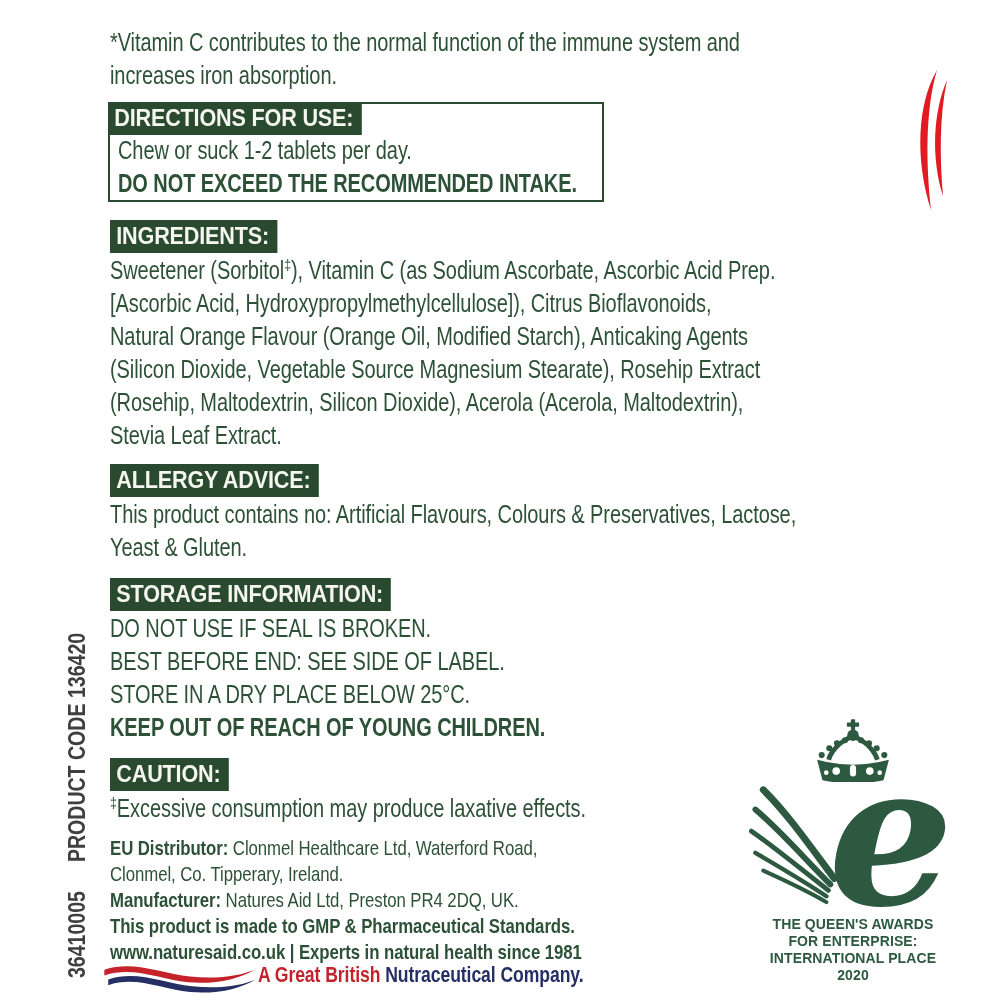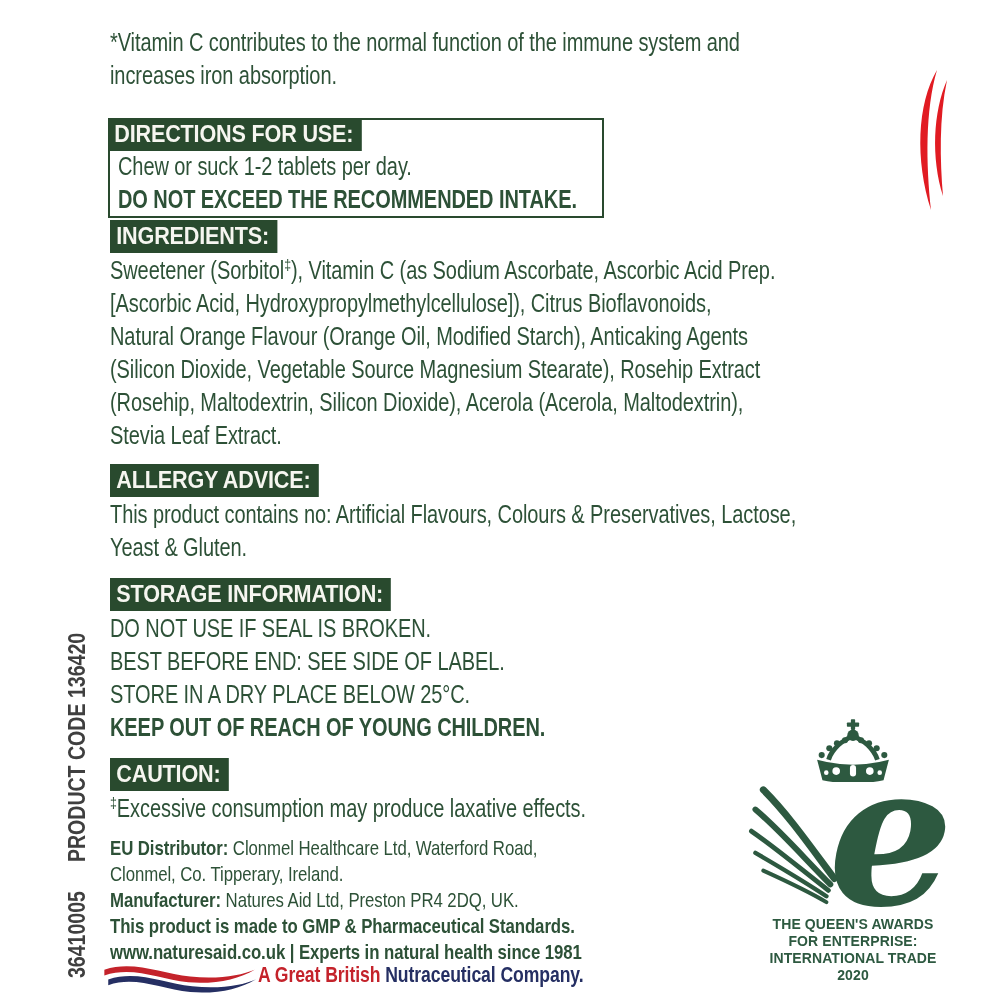--- a/index.html
+++ b/index.html
@@ -22,21 +22,21 @@
   }
   .t-sm{font-size:21px;line-height:26px;}
   .bold{font-weight:700;}
   .chip{
     position:absolute;background:var(--chipbg);color:#F6F6F0;font-weight:700;
     font-size:24px;line-height:27px;padding:2px 9px 4px 7px;
     transform:scaleX(0.9);transform-origin:0 0;white-space:nowrap;letter-spacing:-0.2px;
   }
   sup{font-size:0.62em;vertical-align:super;line-height:0;}
   #claim{left:110px;top:26px;}
-  #dir-box{position:absolute;left:108px;top:102px;width:492px;height:96px;border:2px solid var(--chipbg);margin-top:16px;}
+  #dir-box{position:absolute;left:108px;top:102px;width:492px;height:96px;border:2px solid var(--chipbg);}
   #dir-chip{left:-2px;top:-2px;}
   #dir-text{left:8px;top:30px;}
   #ing-chip{left:110px;top:220px;}
   #ing-text{left:110px;top:254px;}
   #alg-chip{left:110px;top:464px;}
   #alg-text{left:110px;top:498px;}
   #sto-chip{left:110px;top:578px;}
   #sto-text{left:110px;top:612px;}
   #cau-chip{left:110px;top:758px;}
   #cau-text{left:110px;top:792px;}
@@ -159,16 +159,16 @@
       <path d="M6,34 C32,56 56,84 82,110" stroke-width="6"></path>
       <path d="M2,56 C28,74 54,96 80,116" stroke-width="5"></path>
       <path d="M6,78 C30,92 54,106 78,122" stroke-width="4.5"></path>
       <path d="M14,96 C36,106 58,116 78,128" stroke-width="4"></path>
     </g>
     <text x="80" y="130" font-size="200" font-style="italic" font-weight="bold" font-family="DejaVu Serif, serif" fill="#2D5940">e</text>
   </svg>
   <div class="award-text">
     <div>THE QUEEN'S AWARDS</div>
     <div>FOR ENTERPRISE:</div>
-    <div>INTERNATIONAL TRADE</div>
+    <div>INTERNATIONAL PLACE</div>
     <div>2020</div>
   </div>
 </div>
 
 </body></html>

